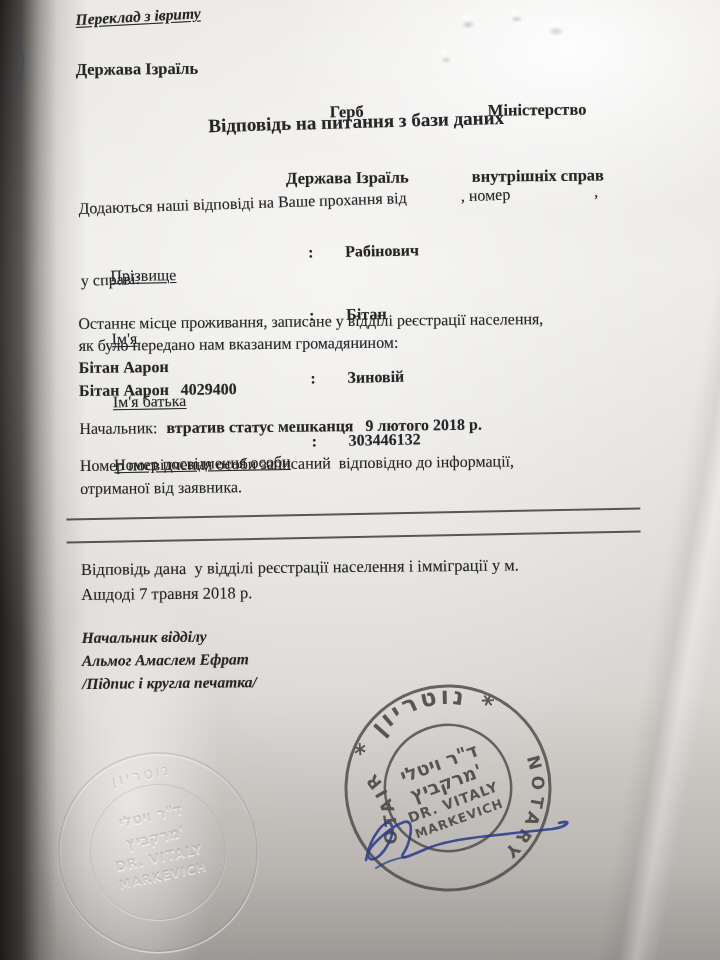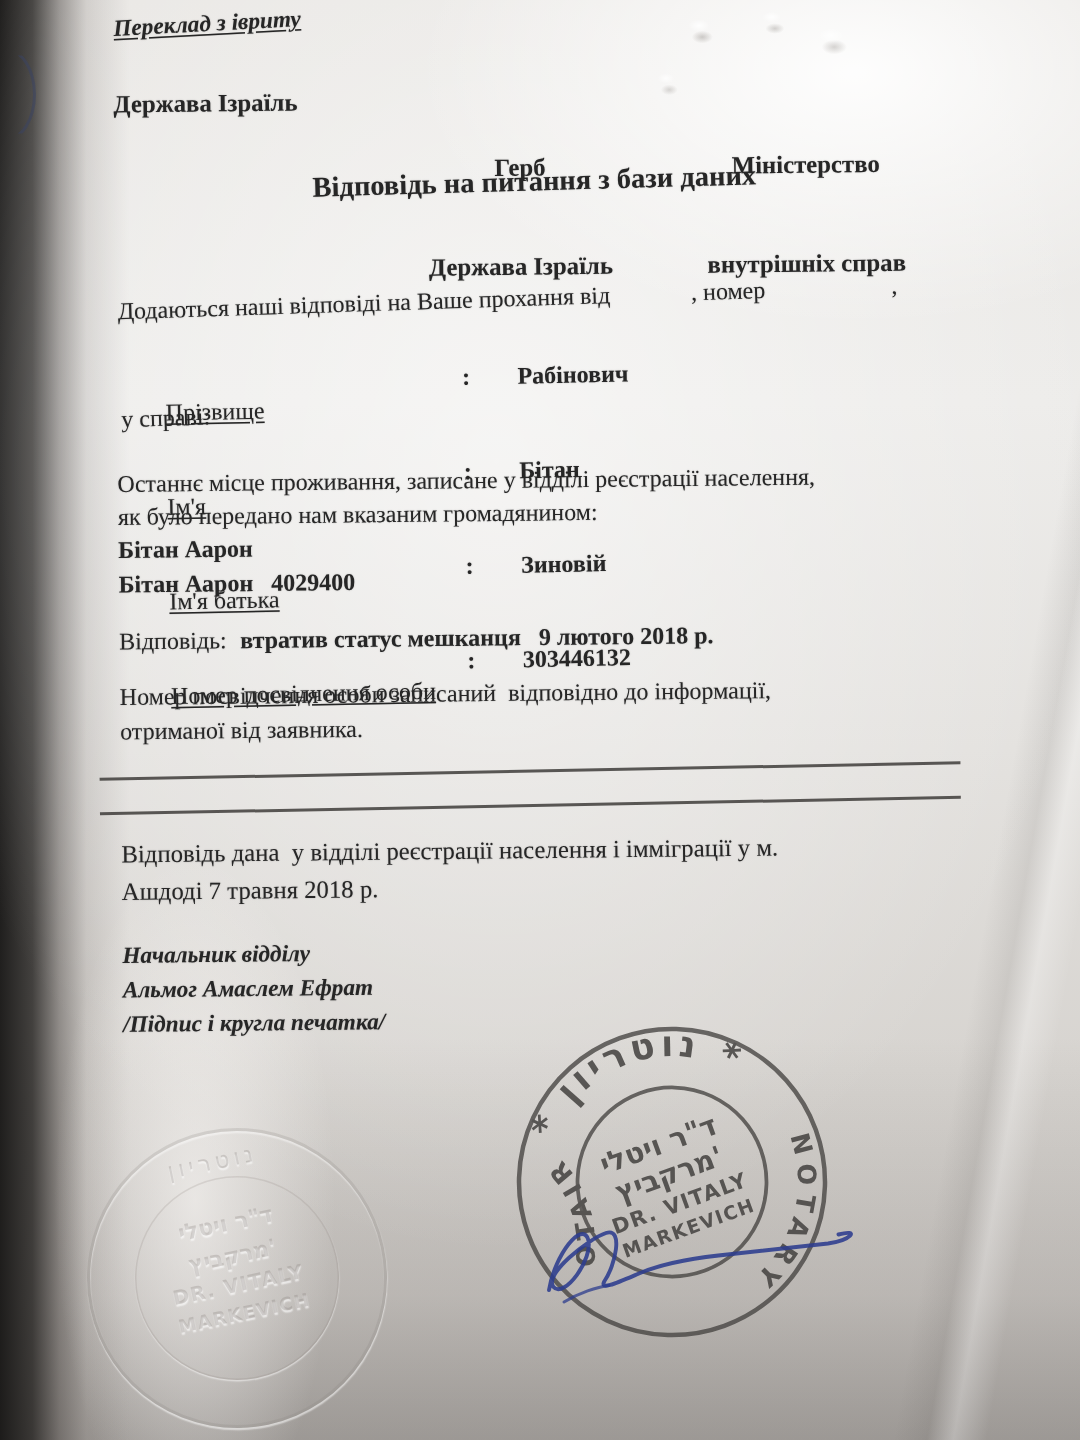--- a/index.html
+++ b/index.html
@@ -145,21 +145,21 @@
         <span class="colon">:</span>
         <span class="val">303446132</span>
       </div>
     </div>
 
     <div class="t l1">Останнє місце проживання, записане у відділі реєстрації населення,</div>
     <div class="t l2">як було передано нам вказаним громадянином:</div>
     <div class="t n1 b">Бітан Аарон</div>
     <div class="t n2 b">Бітан Аарон   4029400</div>
 
-    <div class="t note"><span>Відповідь:</span><span class="b sp">втратив статус мешканця   9 лютого 2018 р.</span></div>
+    <div class="t note"><span>Начальник:</span><span class="b sp">втратив статус мешканця   9 лютого 2018 р.</span></div>
 
     <div class="t inf1">Номер посвідчення особи записаний  відповідно до інформації,</div>
     <div class="t inf2">отриманої від заявника.</div>
 
     <div class="rule rule1"></div>
     <div class="rule rule2"></div>
 
     <div class="t rsp1">Відповідь дана  у відділі реєстрації населення і імміграції у м.</div>
     <div class="t rsp2">Ашдоді 7 травня 2018 р.</div>
 

